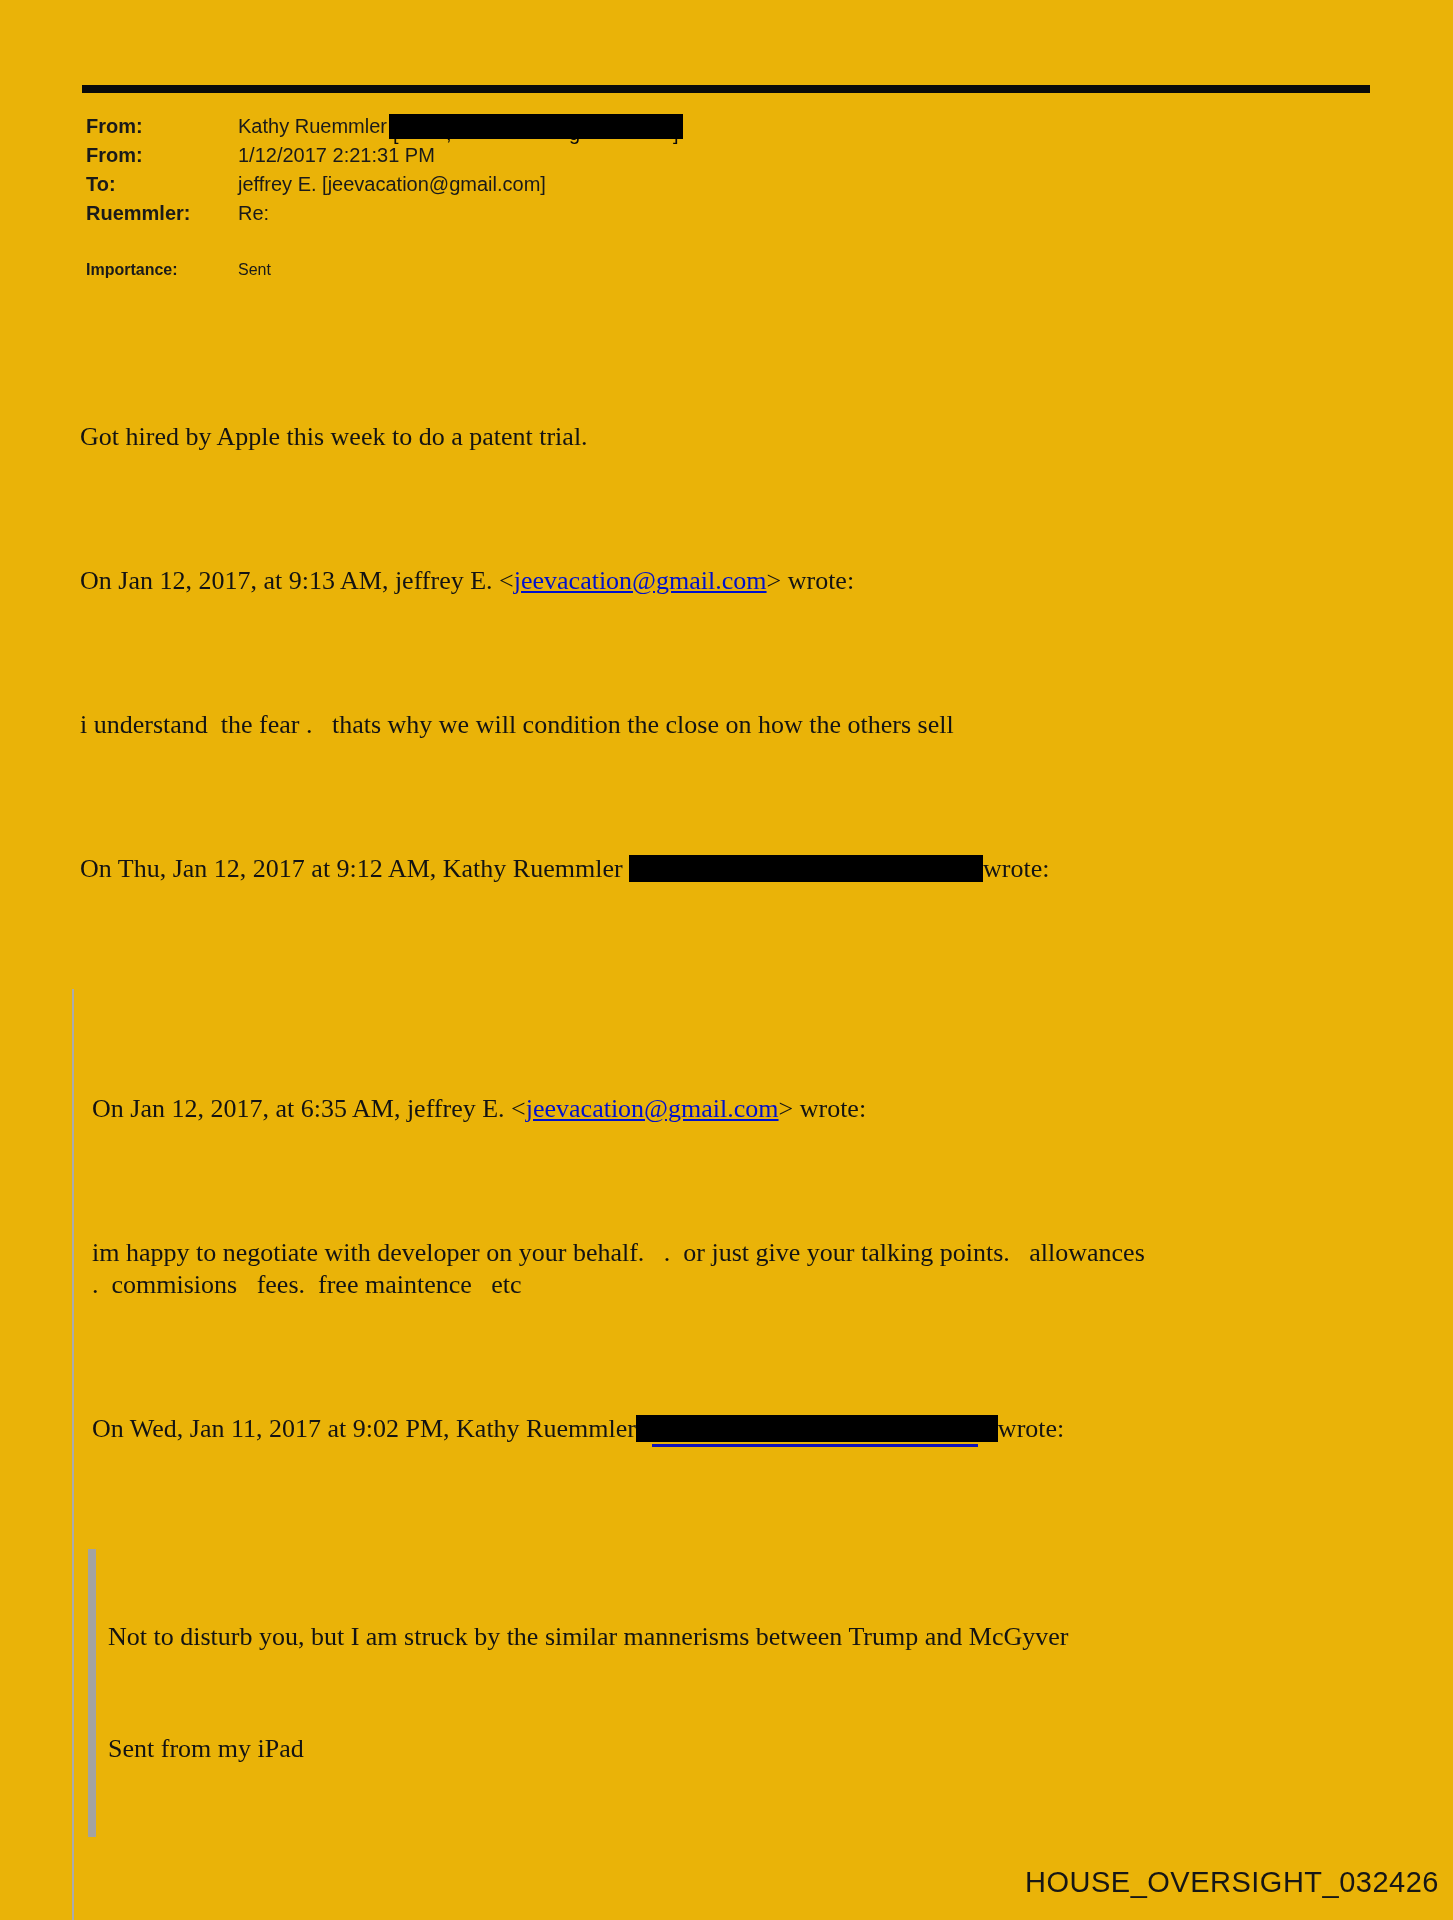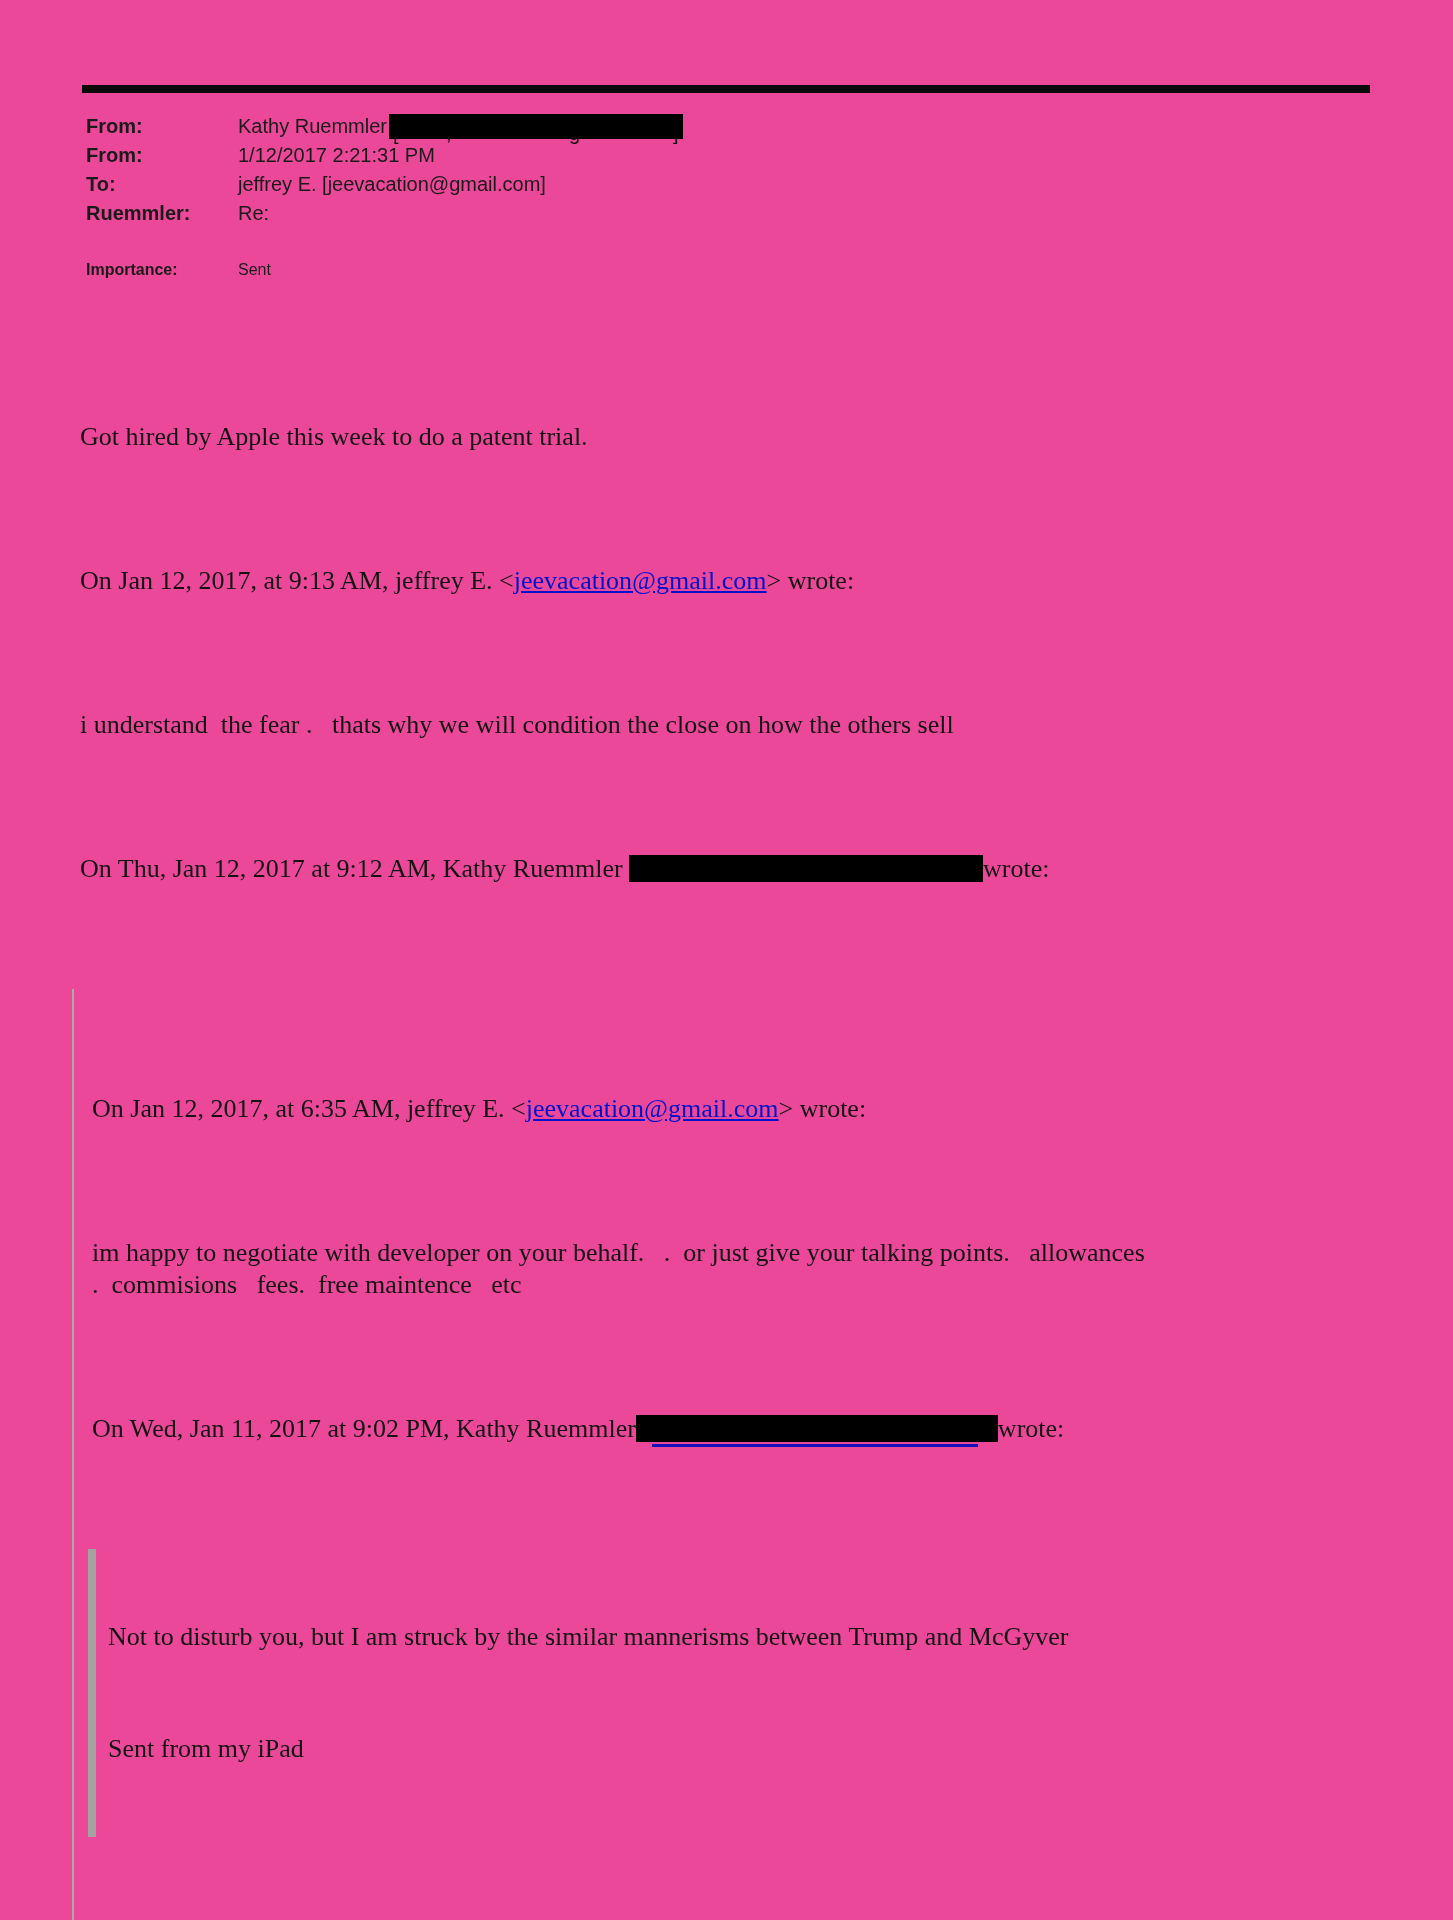--- a/index.html
+++ b/index.html
@@ -4,21 +4,21 @@
 <style>
   html,body{margin:0;padding:0;}
   body{
     width:1453px;height:1920px;
     background:#ffffff;
     font-family:"Liberation Serif", serif;
     color:#111111;
     position:relative;
     overflow:hidden;
   }
-  .page{position:absolute;inset:0;background:#ec4899;}
+  .page{position:absolute;inset:0;background:#eab308;}
 
   
   .top-rule{position:absolute;top:85px;left:82px;width:1288px;height:8px;background:#0a0a0a;}
 
   
   .hdr{position:absolute;top:112px;left:86px;
        font-family:"Liberation Sans", sans-serif;font-size:20px;line-height:29px;color:#1a1a1a;}
   .hdr-row{display:flex;align-items:baseline;}
   .hdr-label{width:152px;font-weight:bold;}
   .hdr-value{white-space:pre;}
@@ -108,14 +108,15 @@
       
       
     </blockquote>
 
     
     
     
 
   </div>
 
+  <div class="footer">HOUSE_OVERSIGHT_032426</div>
 
 </div>
 
 </body></html>

